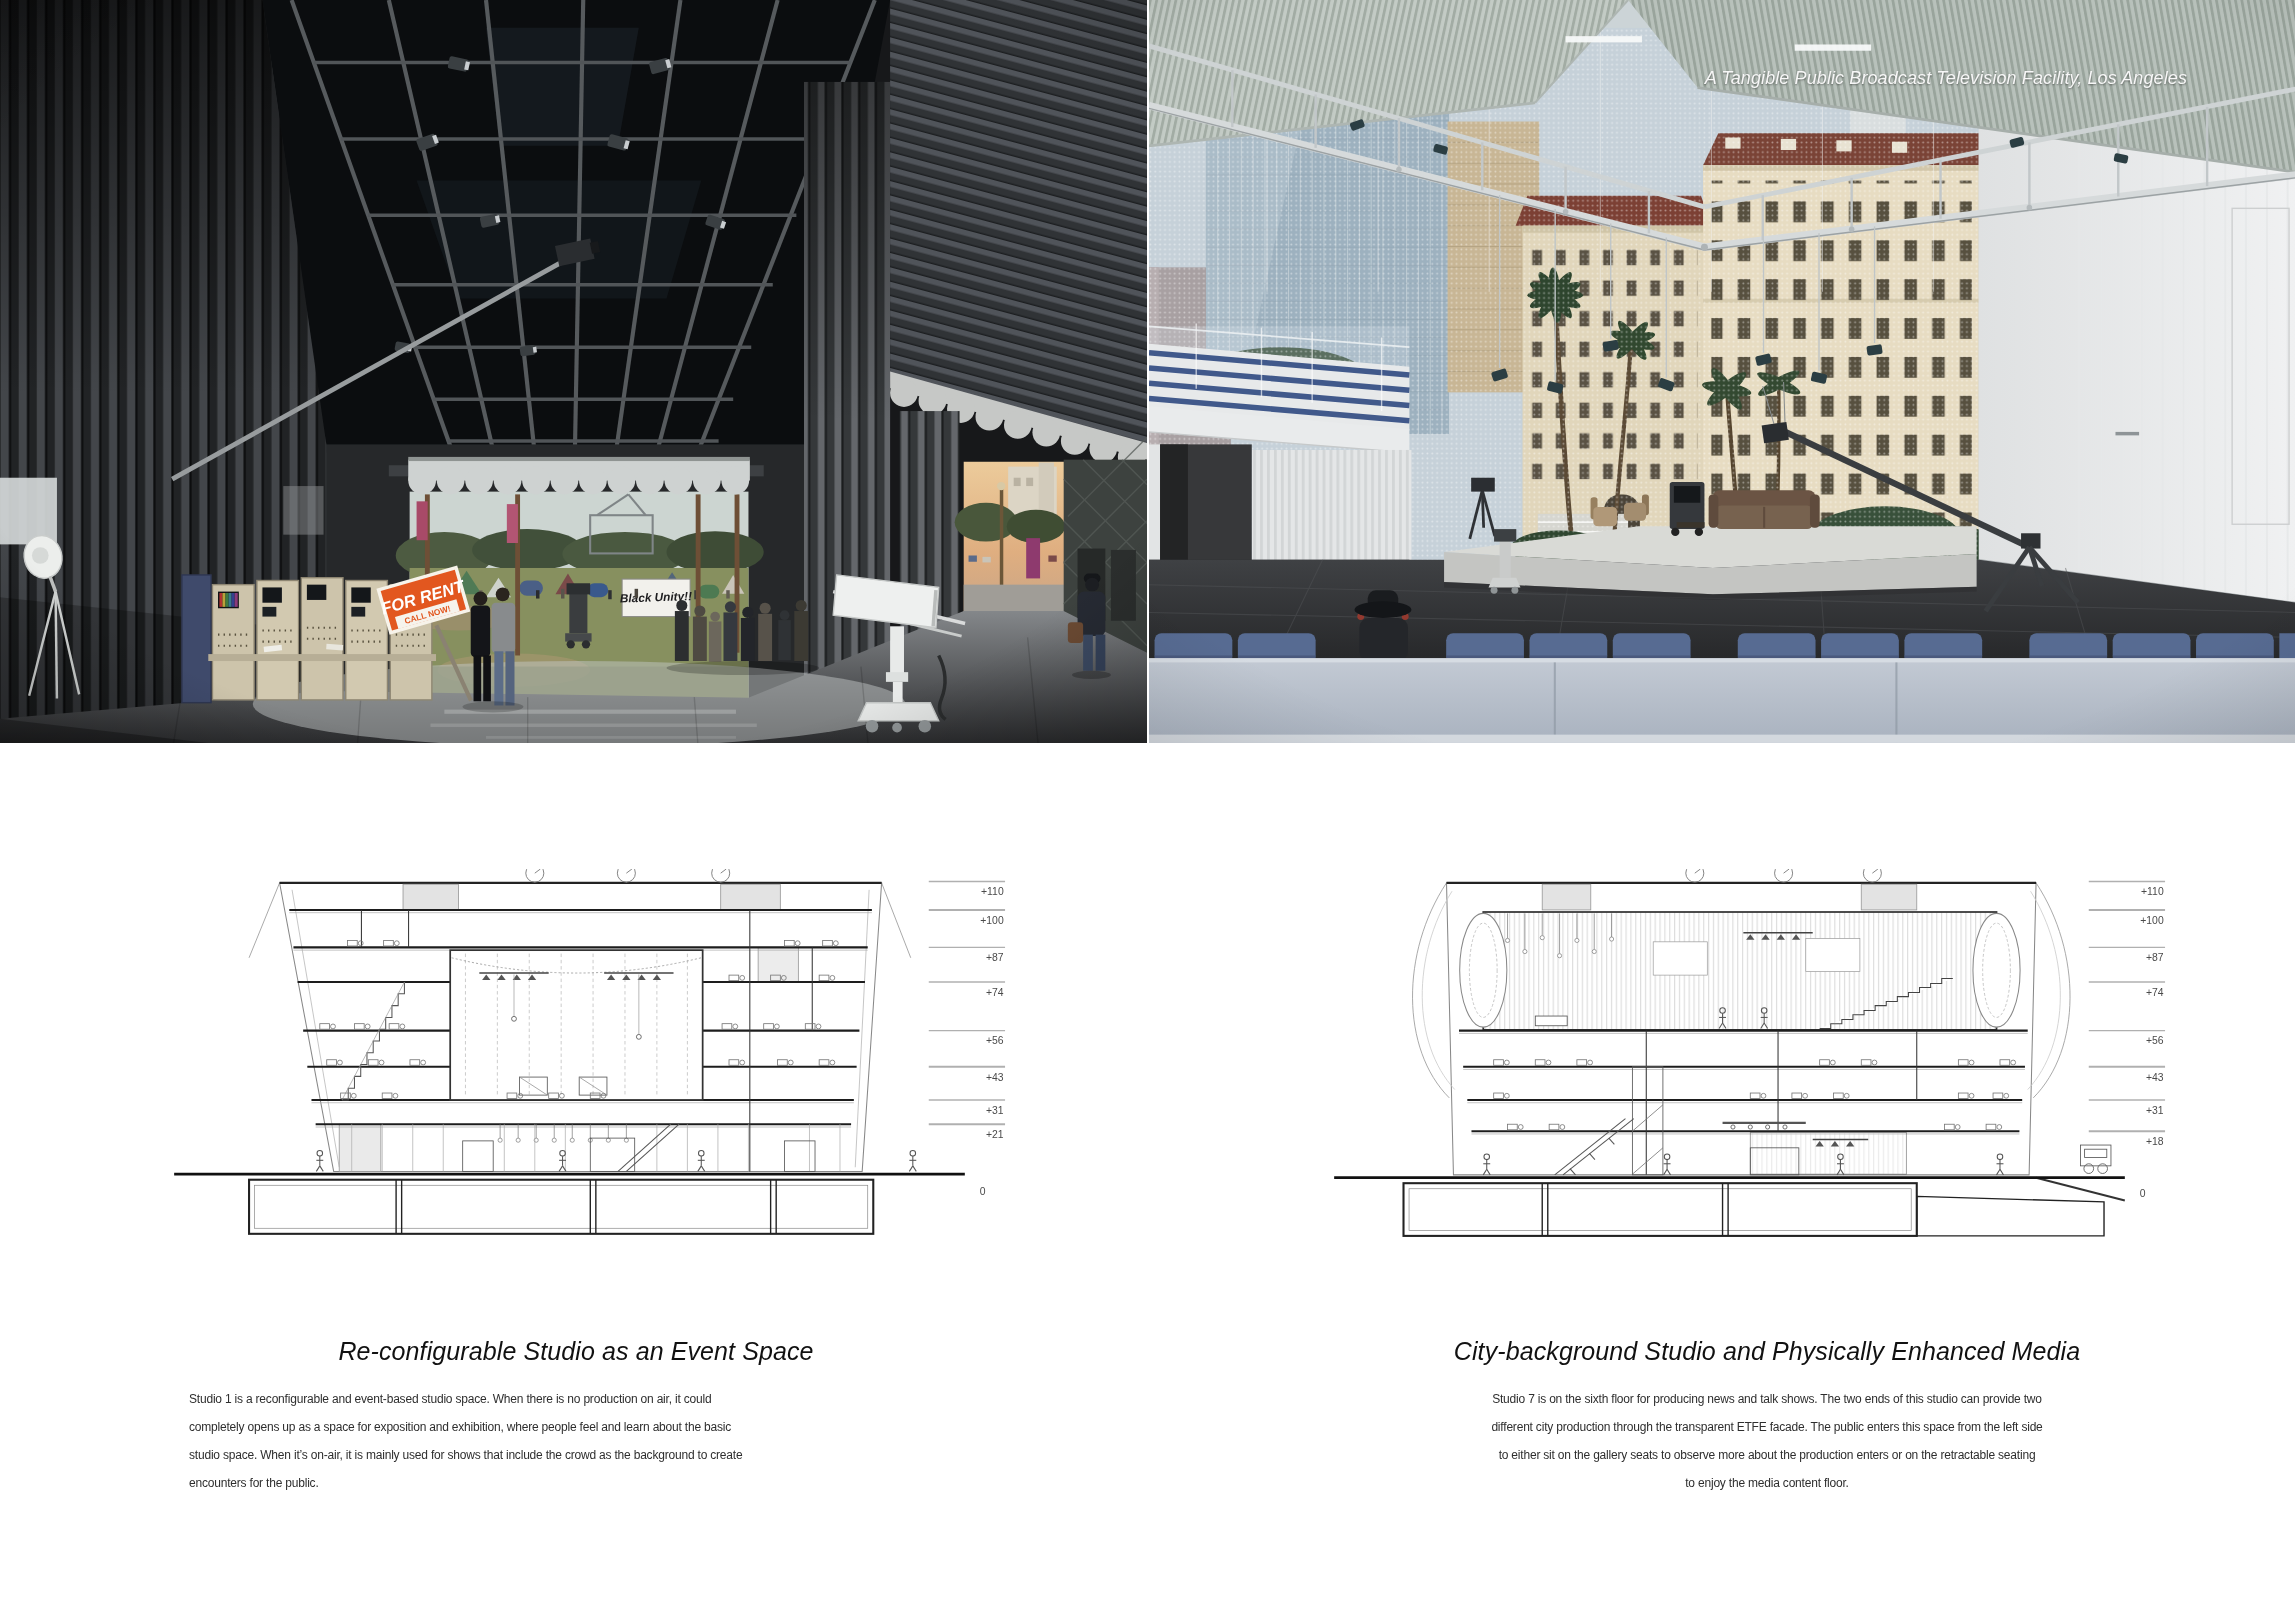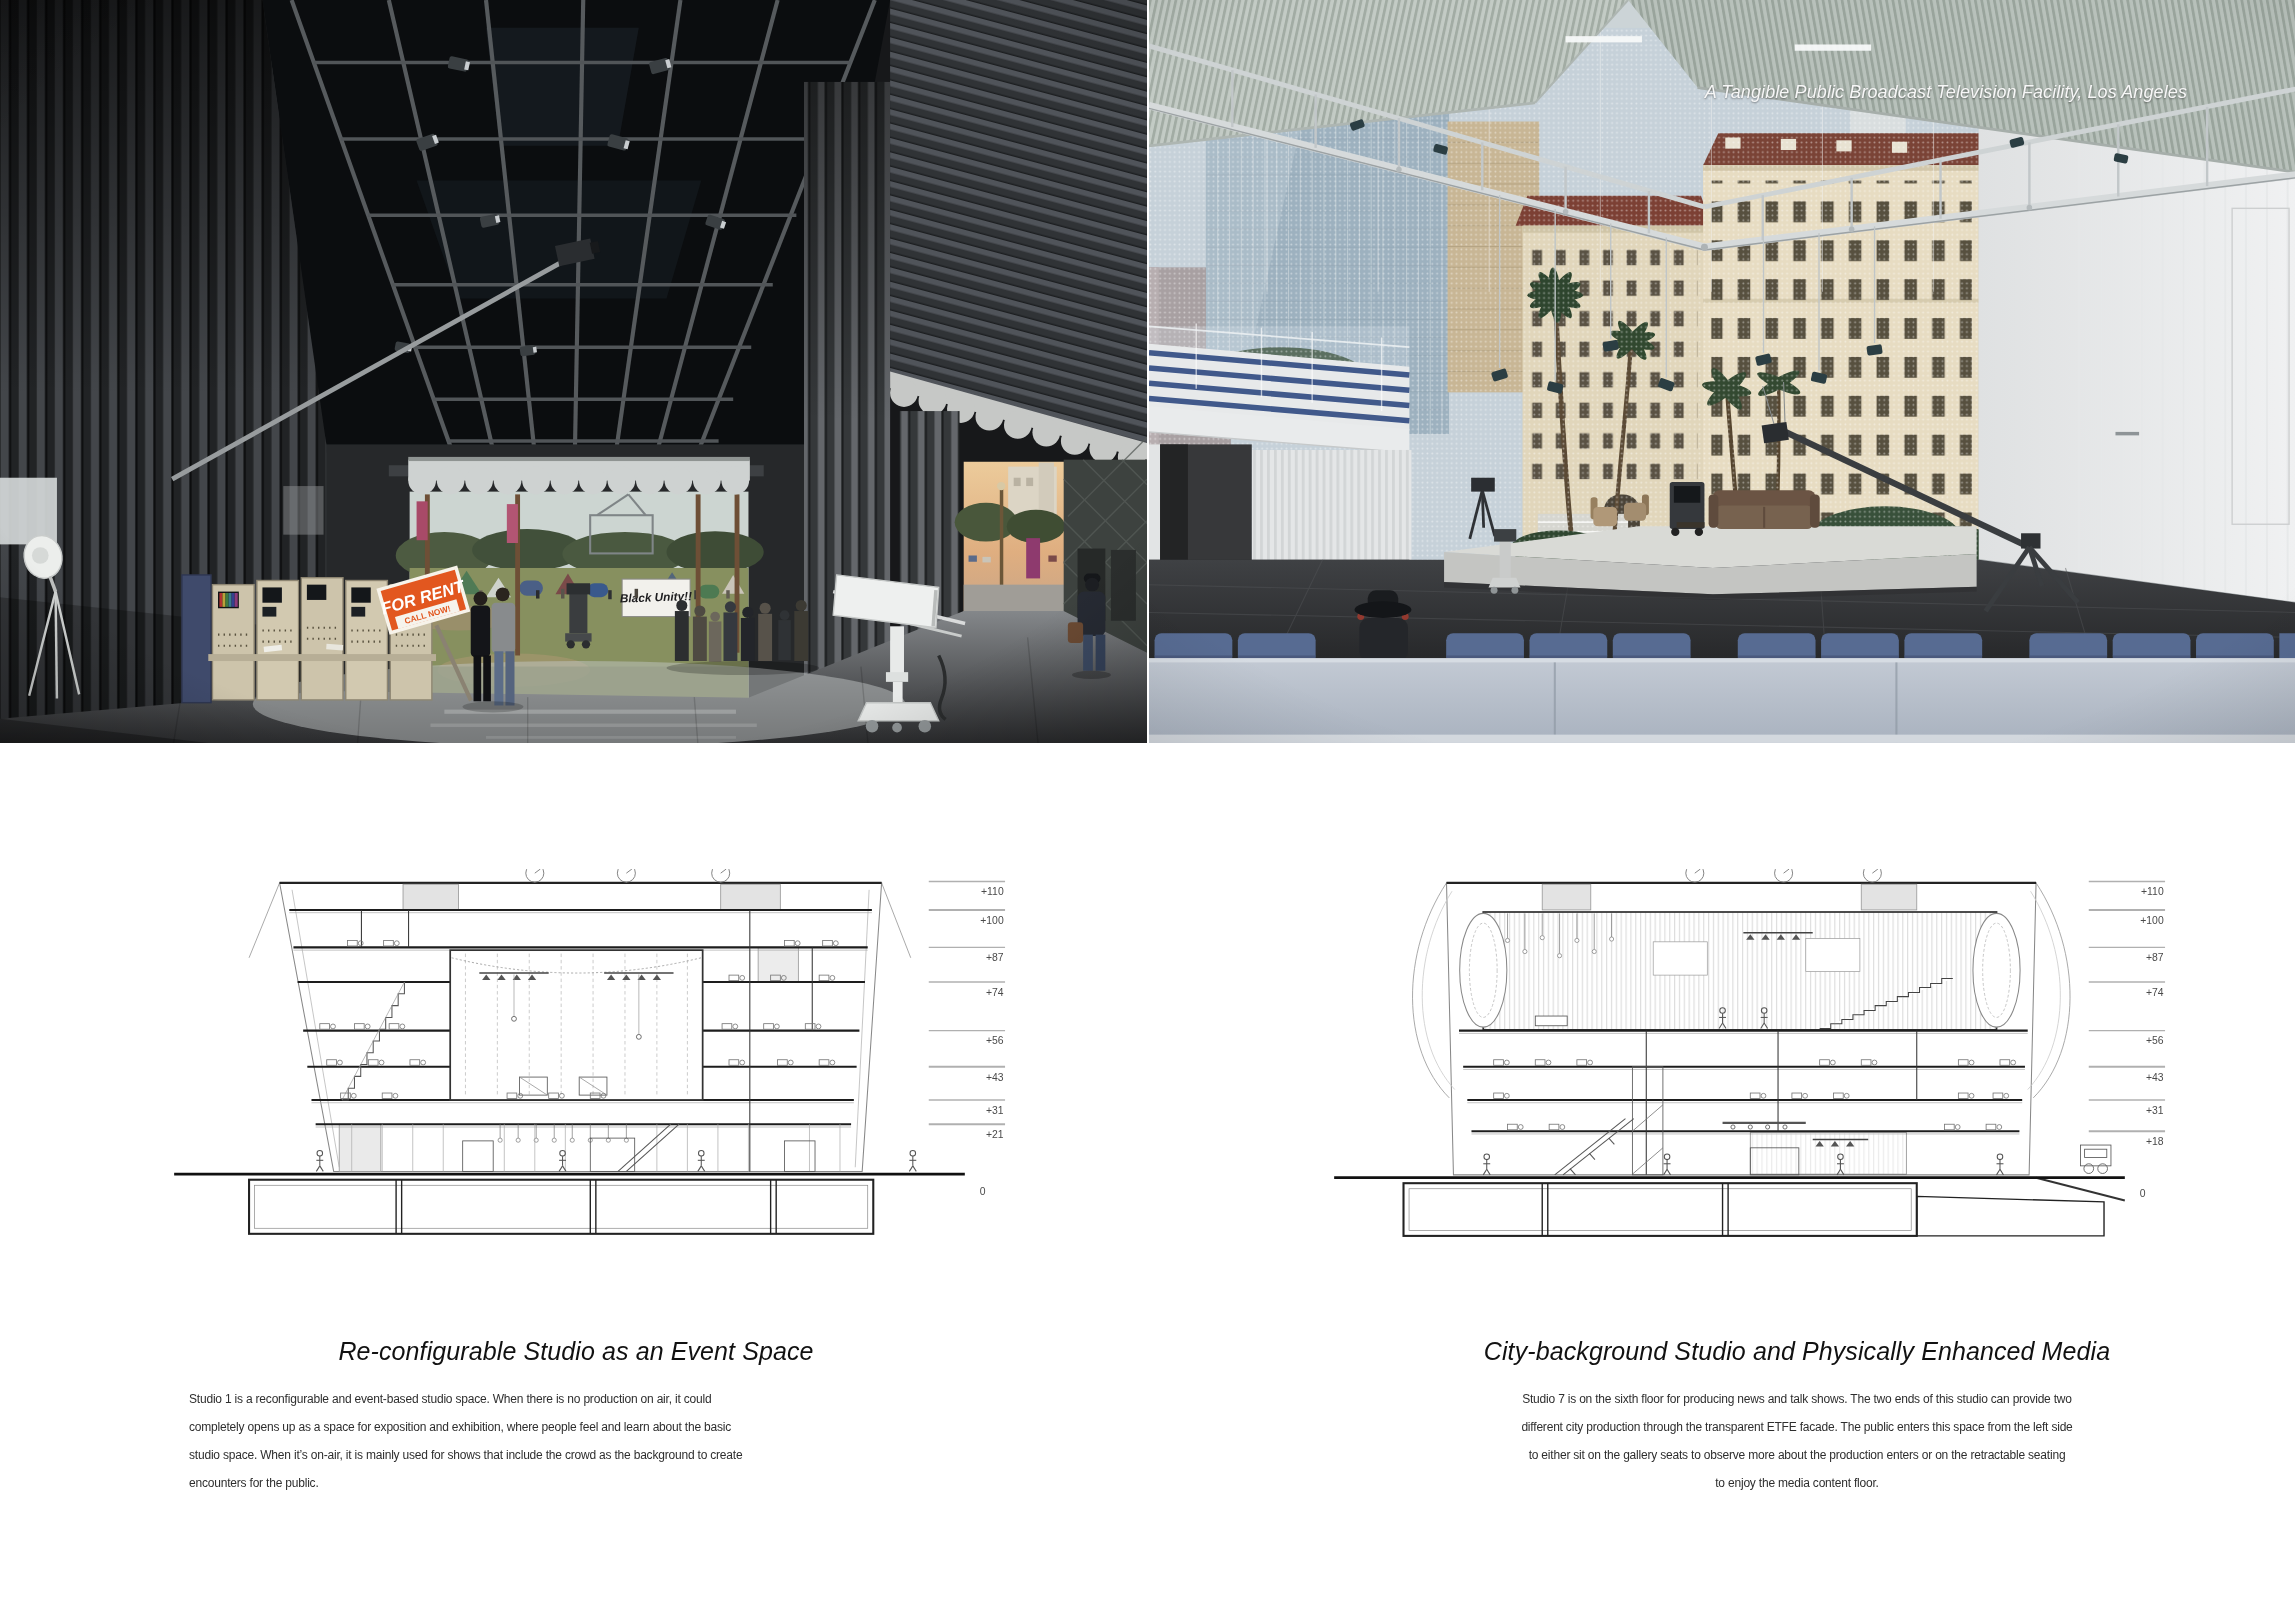--- a/index.html
+++ b/index.html
@@ -2,31 +2,31 @@
 <html style="font-size:11px"><head>
 <meta charset="utf-8">
 <style>
   html,body{margin:0;padding:0;background:#fff;}
   .page{position:relative;width:2295px;height:1624px;background:#fff;overflow:hidden;
         font-family:"Liberation Sans",sans-serif;}
   .photo{position:absolute;top:0;width:1147px;height:743px;overflow:hidden;margin:0;}
   .photo svg{display:block;}
   .photo-left{left:0;}
   .photo-right{left:1149px;}
-  .caption{position:absolute;top:82px;right:108px;font-style:italic;font-size:18px;
+  .caption{position:absolute;top:68px;right:108px;font-style:italic;font-size:18px;
            color:#f7f7f7;letter-spacing:0.1px;text-shadow:0 0.7px 2.1px rgba(0,0,0,.45);}
   .section-drawing{position:absolute;width:843px;height:378px;}
   .section-left{left:174px;top:869px;}
   .section-right{left:1334px;top:869px;}
   .article{position:absolute;color:#2e2e2e;}
   .article h2{font-style:italic;font-weight:400;font-size:25px;line-height:29px;color:#111;
               text-align:center;margin:0 0 19.4px 0;letter-spacing:0.1px;}
   .article .ln{font-size:12px;line-height:28px;letter-spacing:-0.2px;white-space:nowrap;}
   .article-left{left:189px;top:1337px;width:774px;}
-  .article-right{left:1391px;top:1337px;width:812px;}
+  .article-right{left:1361px;top:1337px;width:812px;}
   .article-right .ln{text-align:center;}
   svg text{font-family:"Liberation Sans",sans-serif;}
   .elev{font-size:15px;fill:#4a4a4a;}
 </style>
 </head>
 <body>
 
 <div class="page">
 
   <figure class="photo photo-left">

